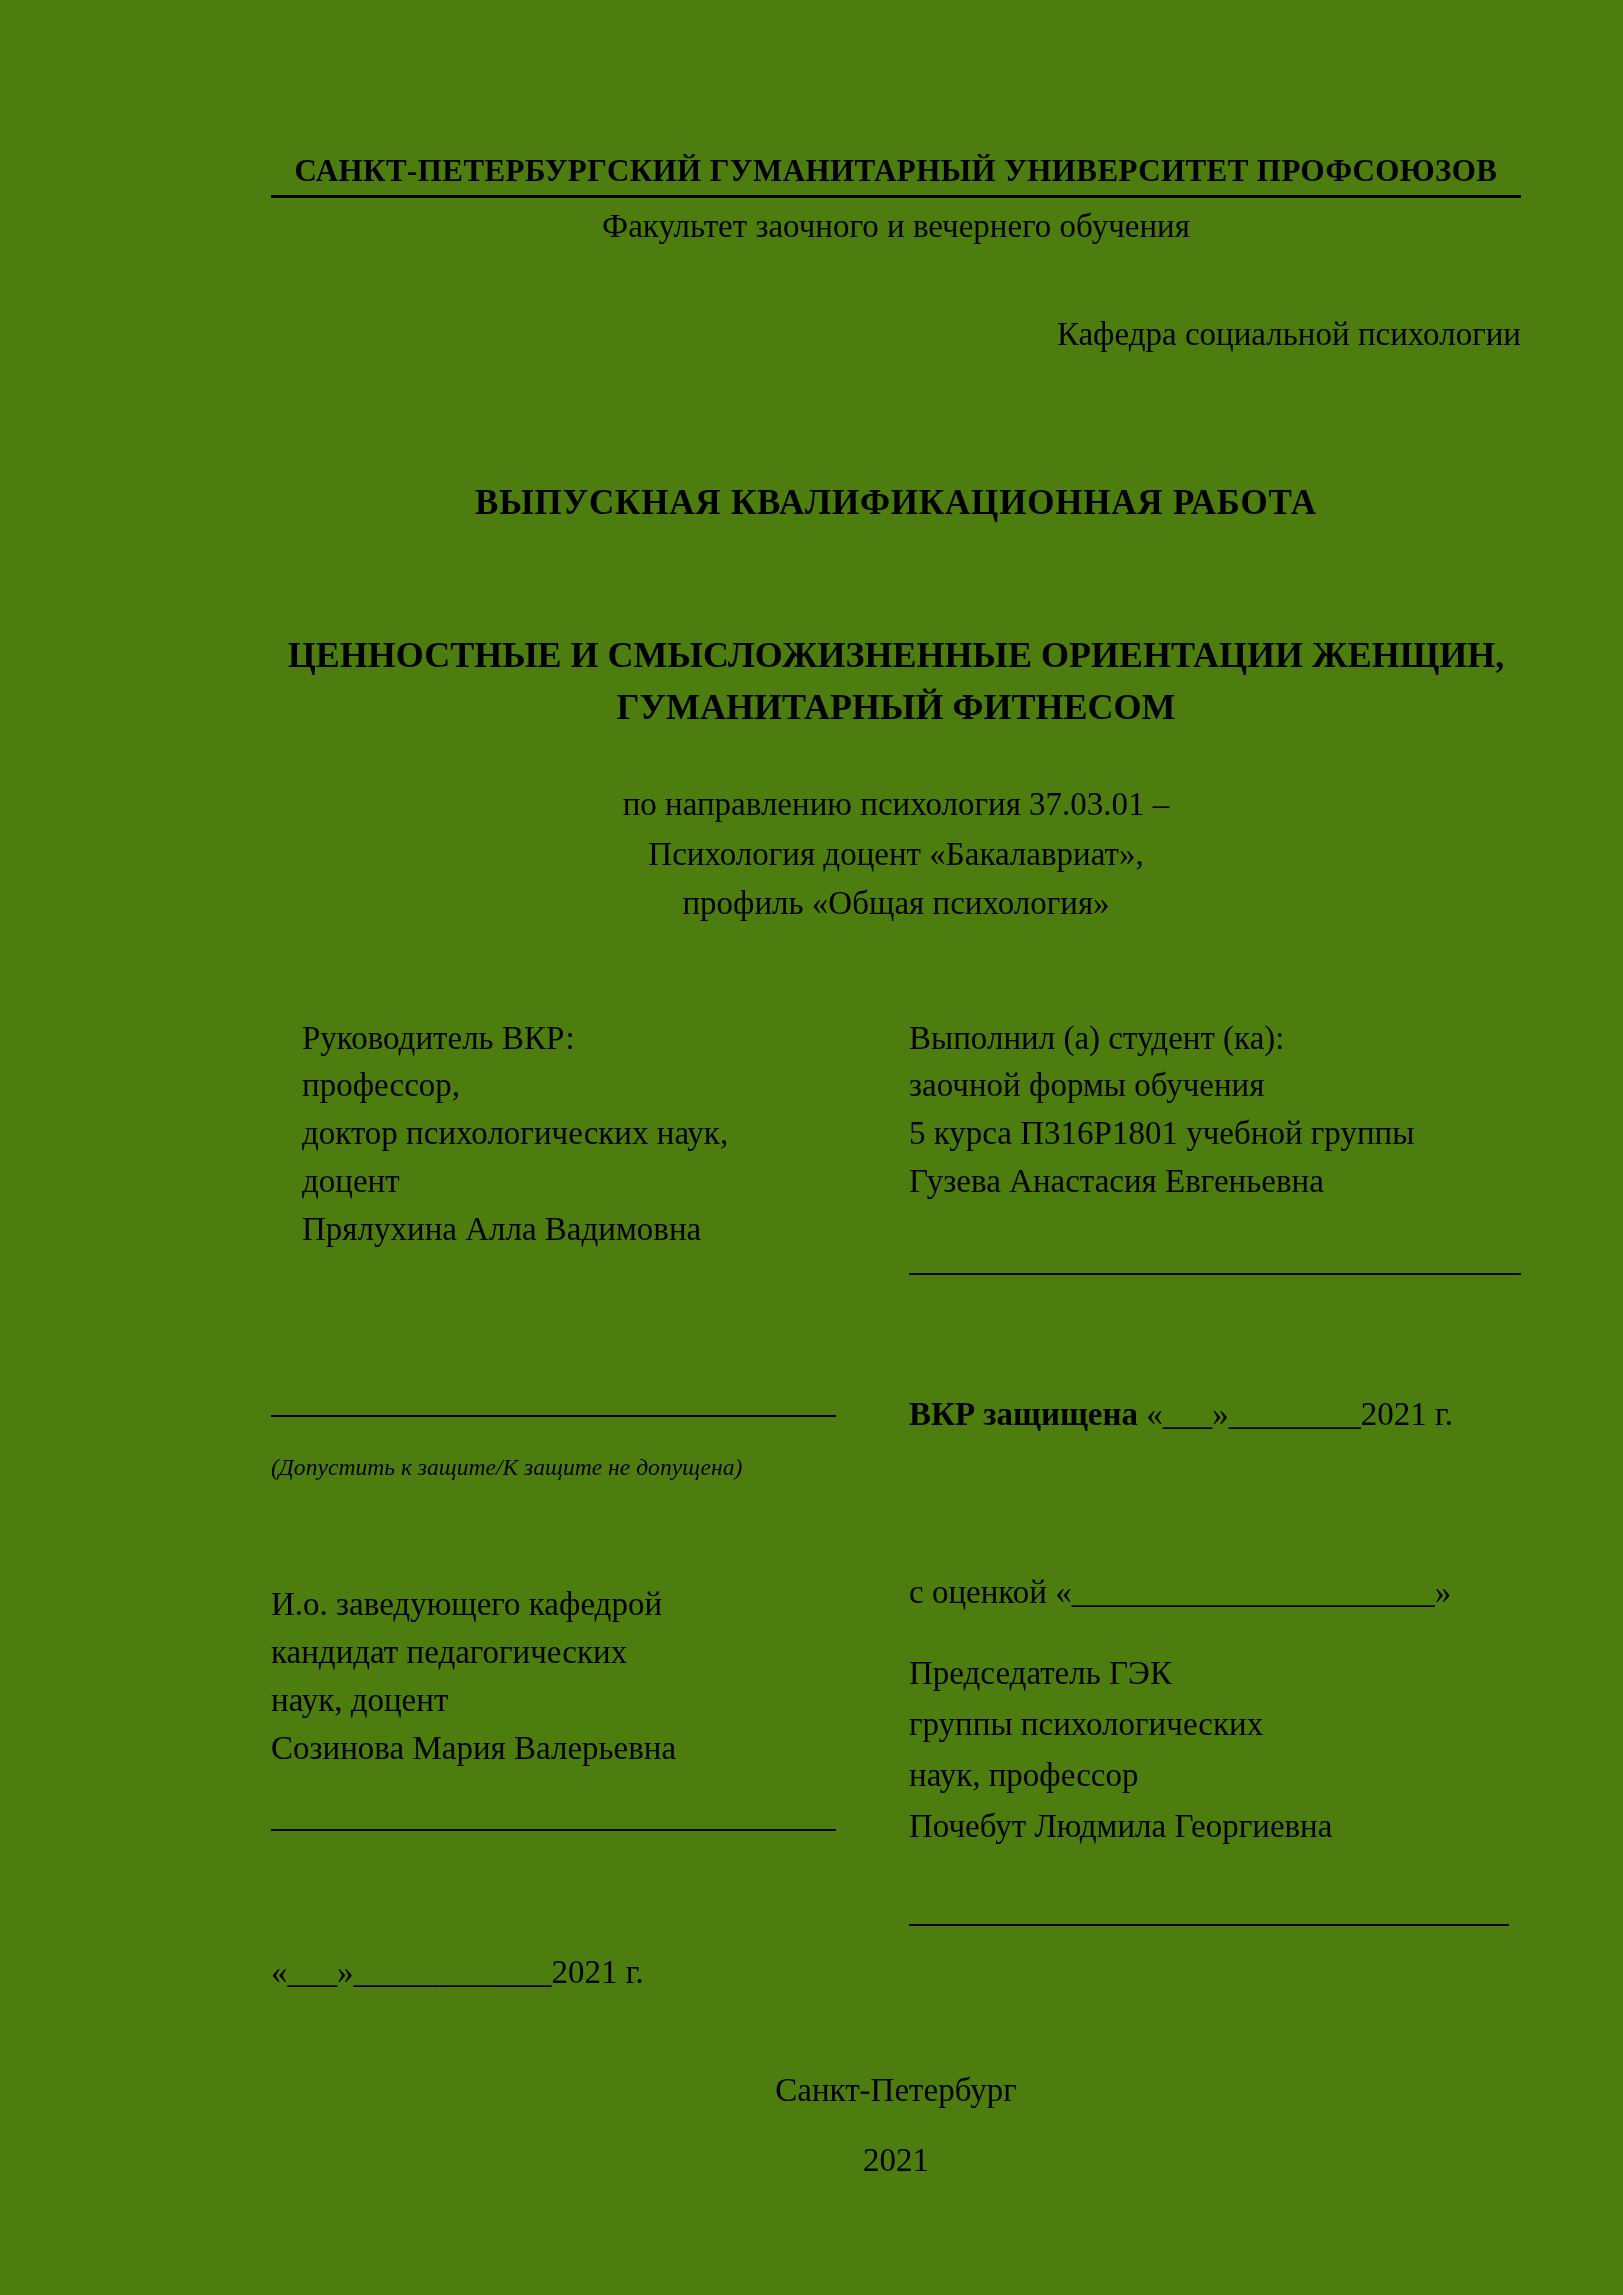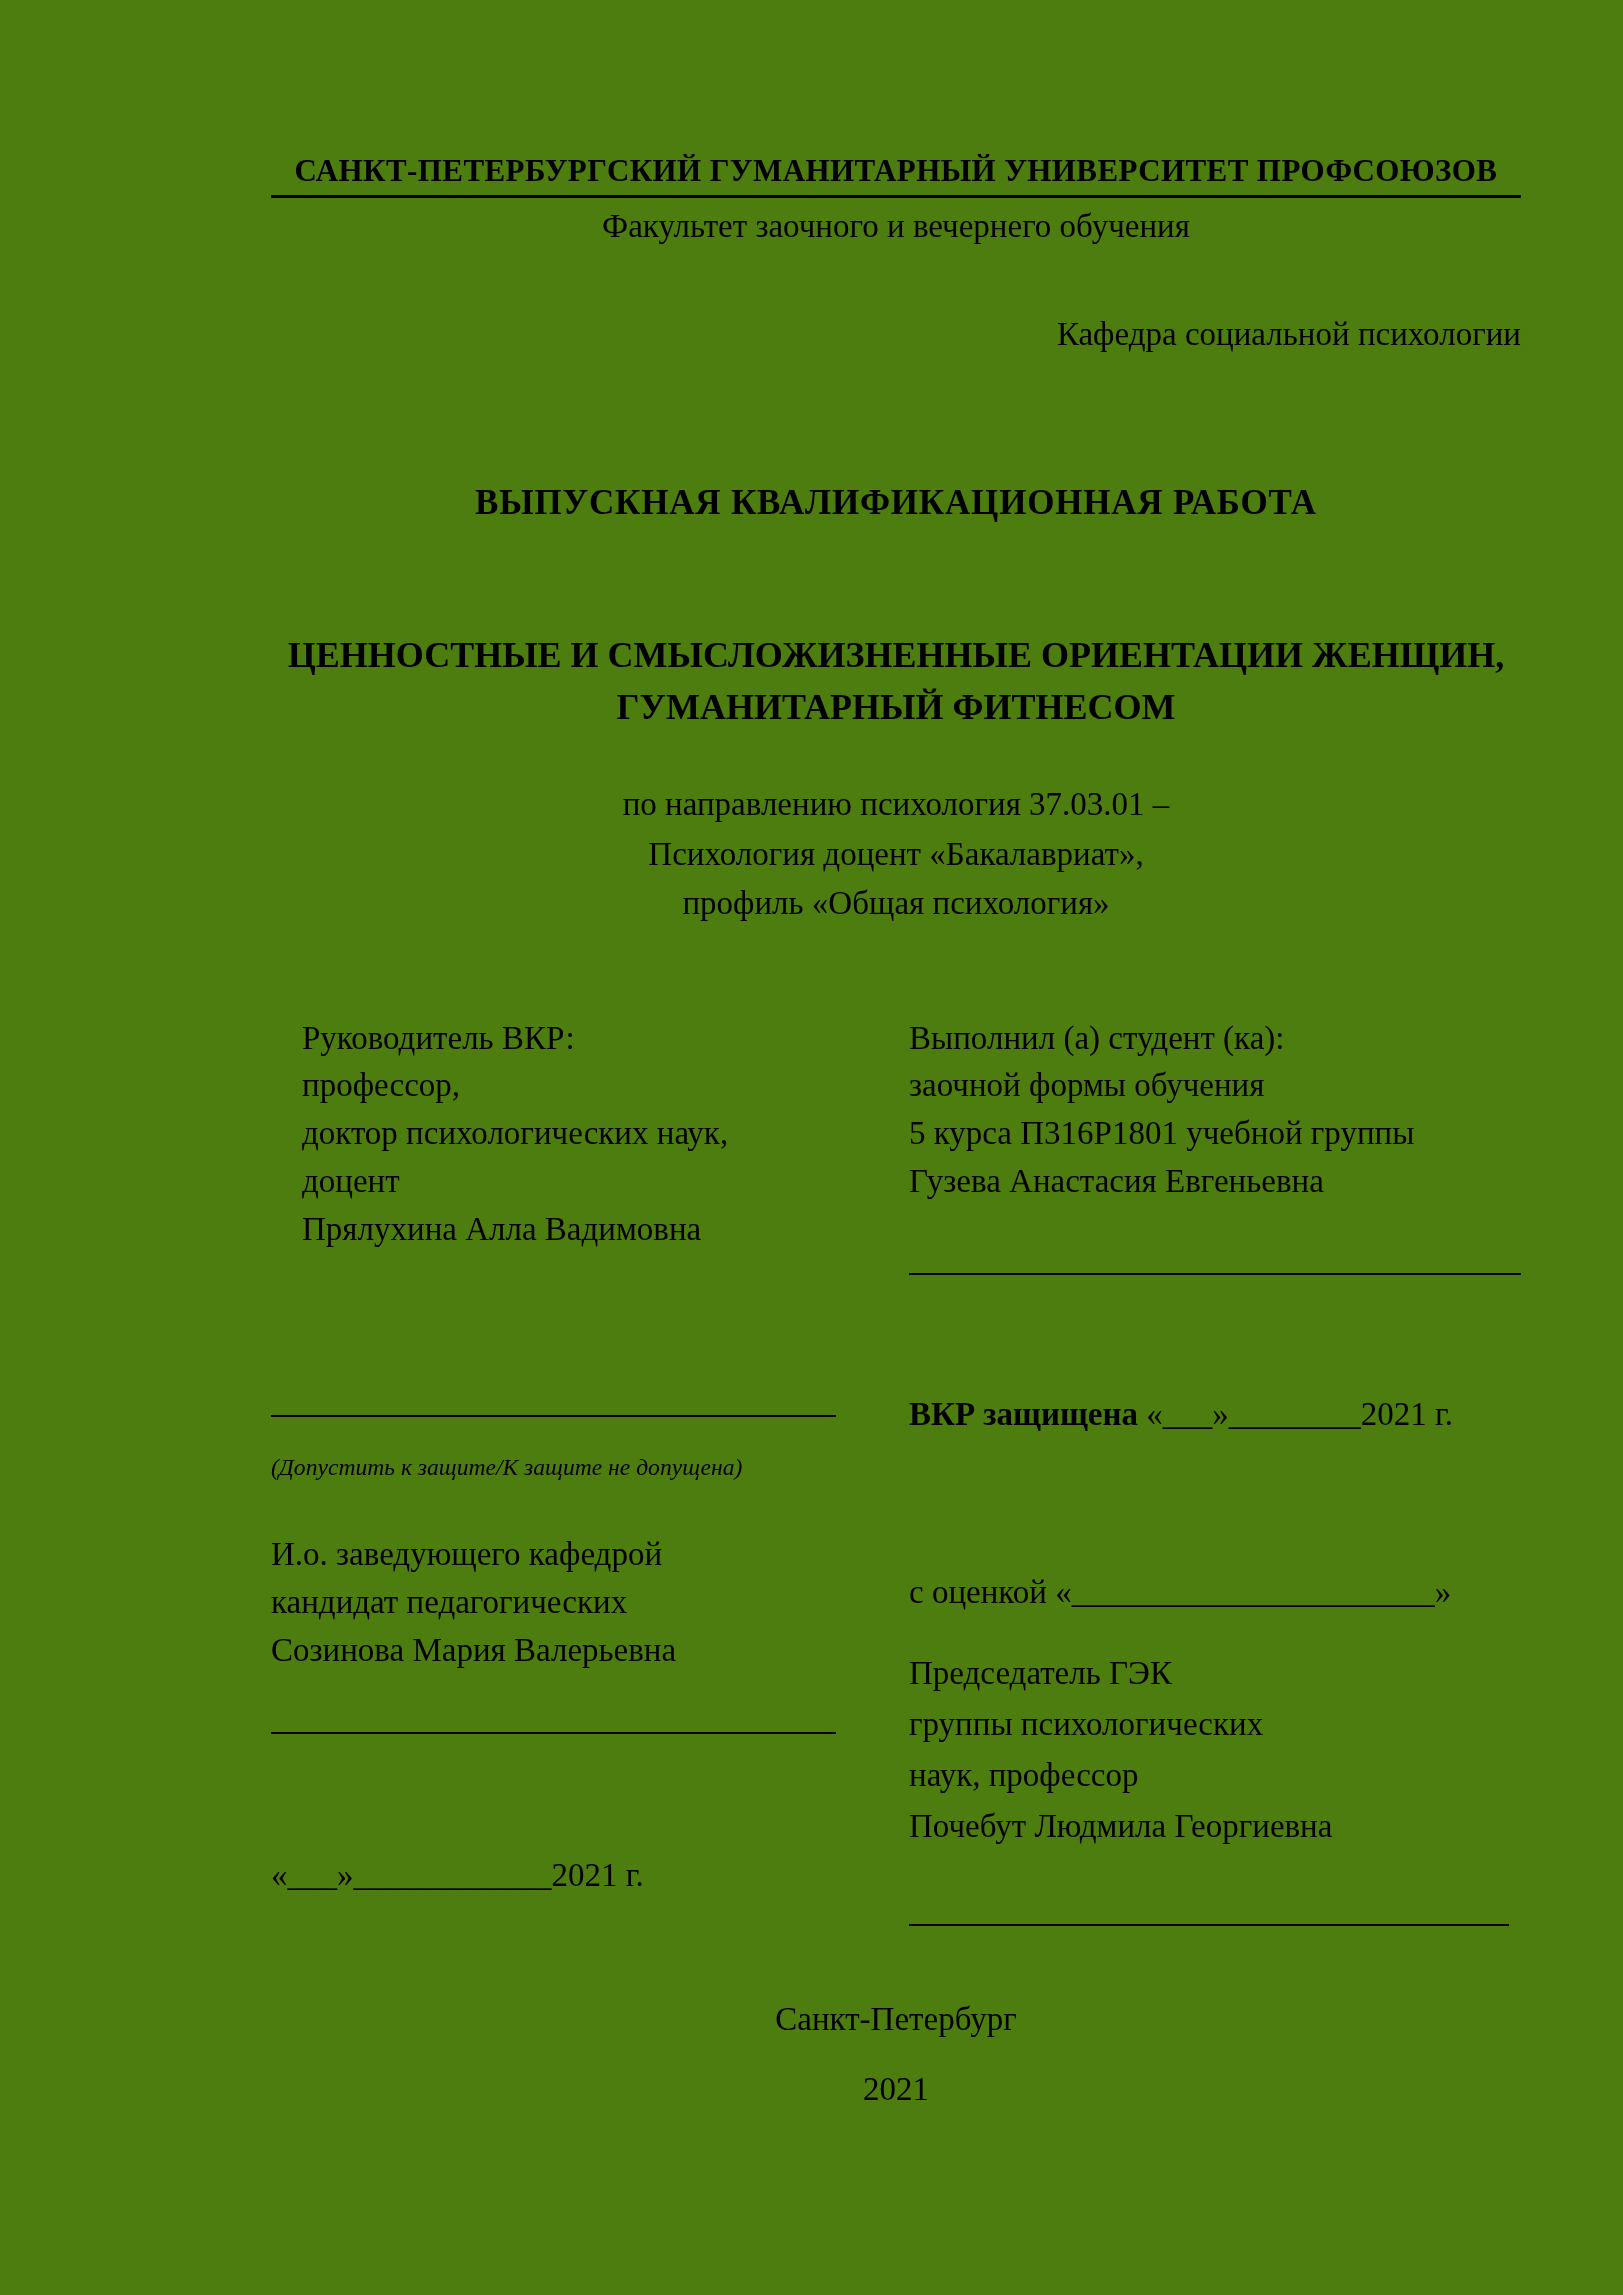--- a/index.html
+++ b/index.html
@@ -79,21 +79,21 @@
   .right-sig-1 { margin-top: 67px; }
   .defense-line { margin-top: 116px; }
   .defense-bold { font-weight: bold; }
   .left-sig-1 { margin-top: 161px; width: 565px; }
   .admission-note {
     font-style: italic;
     font-size: 23.6px;
     margin-top: 33px;
   }
   .grade-line { margin-top: 130px; }
-  .head-block { margin-top: 47px; }
+  .head-block { margin-top: 97px; }
   .chair-block { margin-top: 31px; line-height: 1.55; }
   .left-sig-2 { margin-top: 57px; width: 565px; }
   .right-sig-2 { margin-top: 72px; width: 98%; }
   .date-line { margin-top: 118px; }
   .footer-city {
     font-size: 33px;
     text-align: center;
     margin-top: 75px;
   }
   .footer-year {
@@ -138,20 +138,21 @@
         <div>Прялухина Алла Вадимовна</div>
       </div>
 
       <div class="sig-line left-sig-1"></div>
 
       <div class="admission-note">(Допустить к защите/К защите не допущена)</div>
 
       <div class="head-block">
         <div>И.о. заведующего кафедрой</div>
         <div>кандидат педагогических</div>
+        <div>наук, доцент</div>
         <div>Созинова Мария Валерьевна</div>
       </div>
 
       <div class="sig-line left-sig-2"></div>
 
       <div class="date-line">«___»____________2021 г.</div>
 
     </div>
 
     <div class="col-right">

